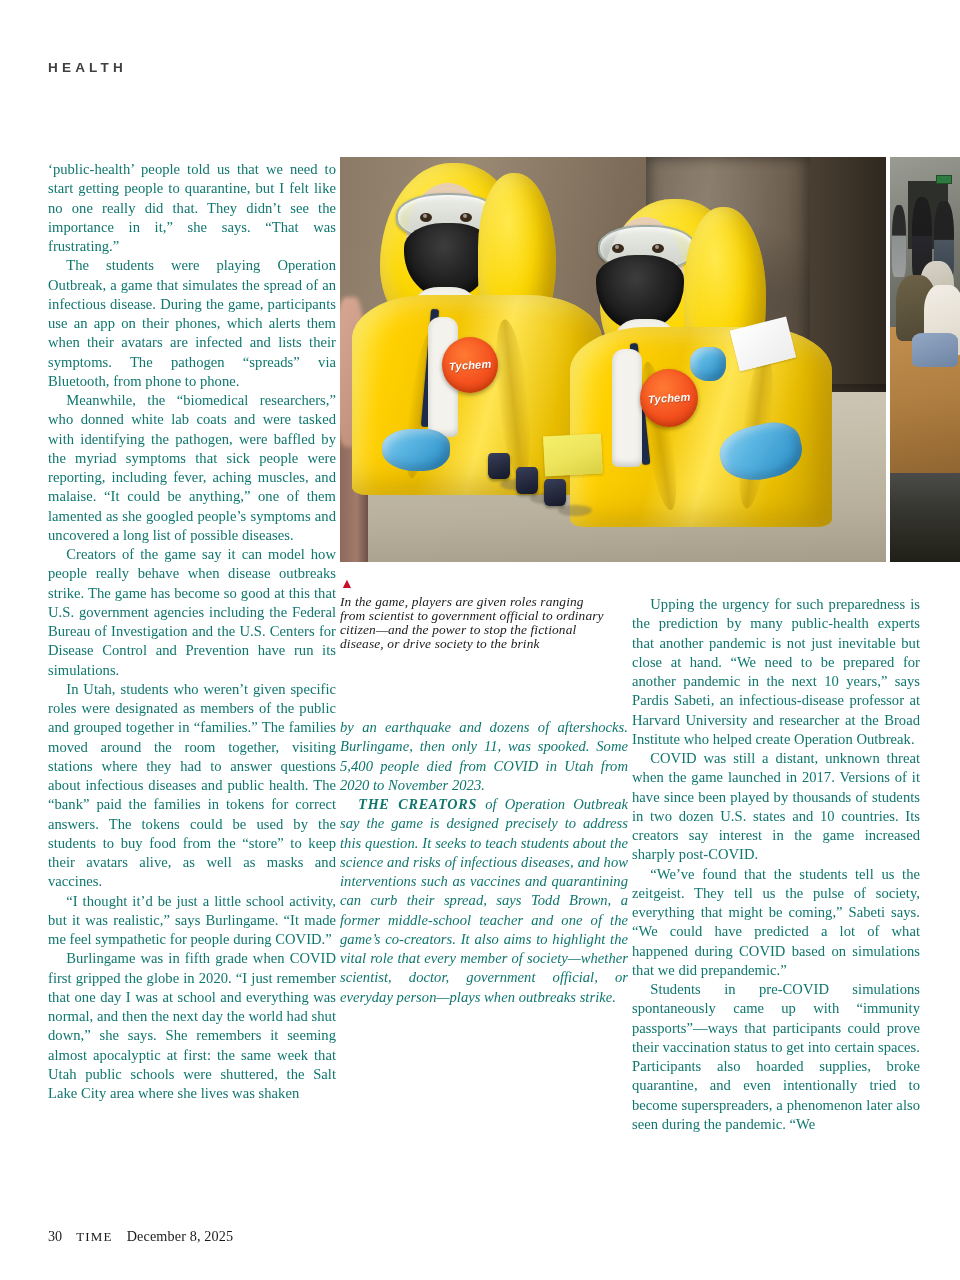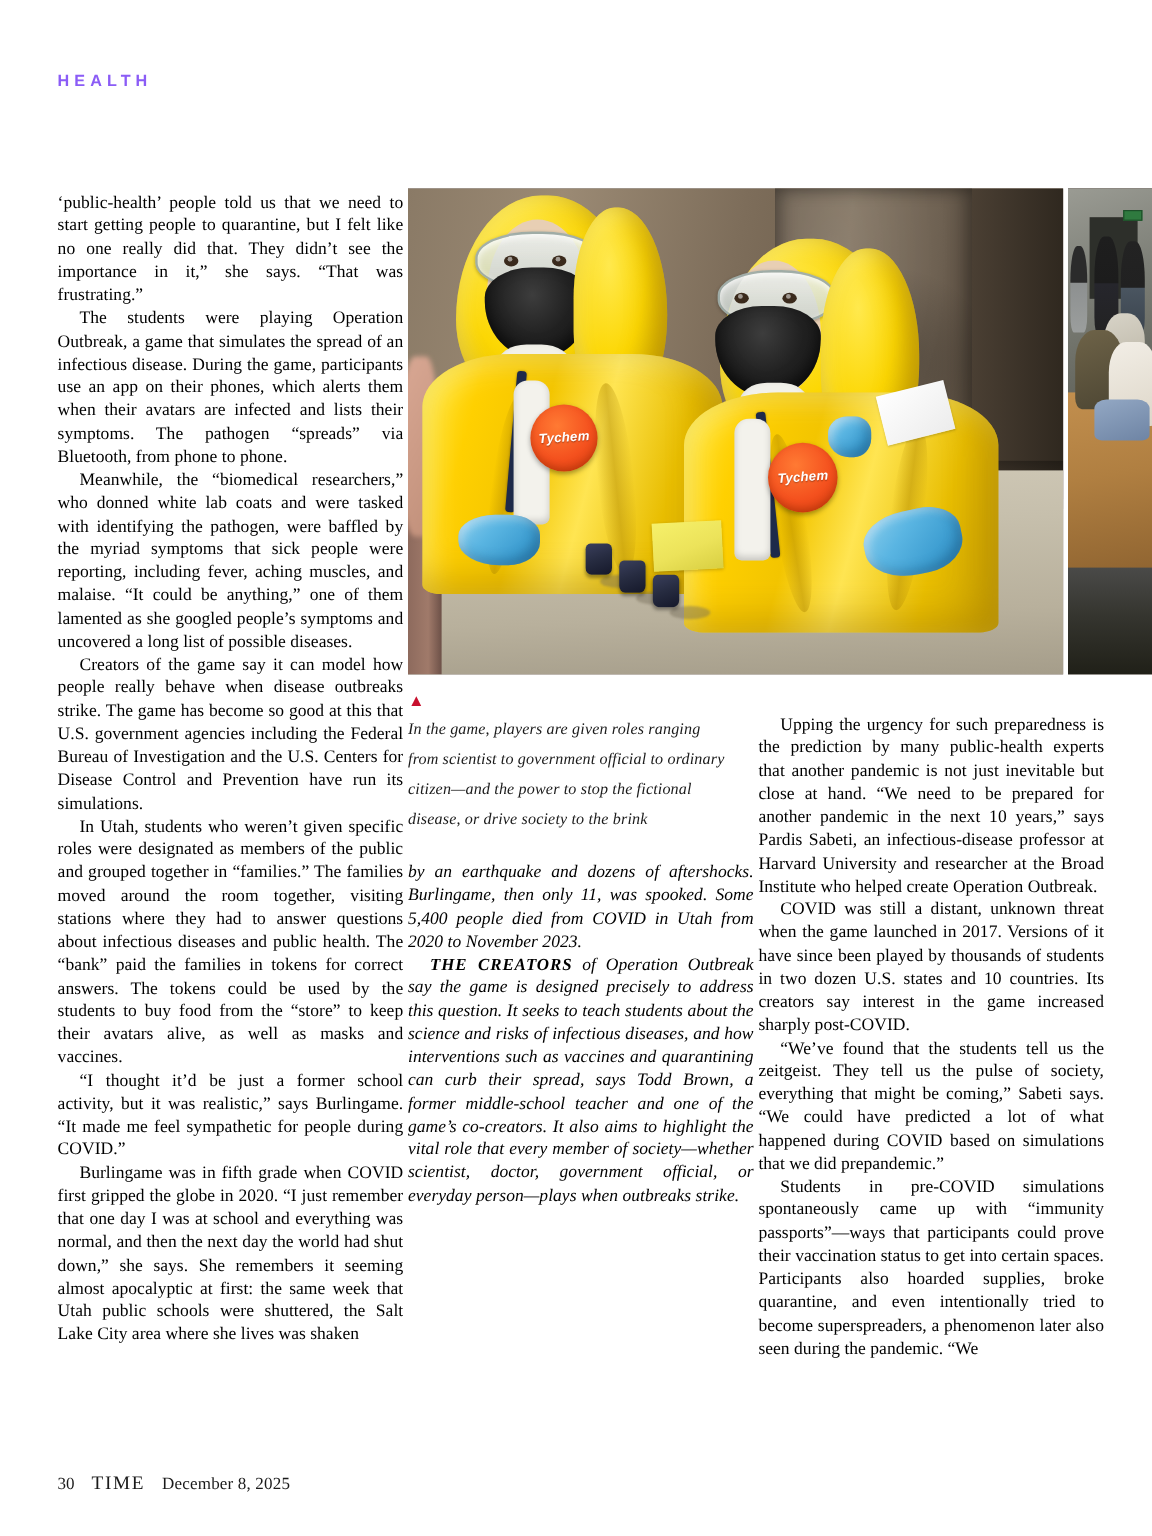--- a/index.html
+++ b/index.html
@@ -10,21 +10,21 @@
     overflow:hidden;
   }
   .page { position:relative; width:960px; height:1280px; background:#fff; }
 
   
   .kicker {
     position:absolute; left:48px; top:60px;
     font-family:"Liberation Sans", sans-serif;
     font-weight:bold; font-size:13.5px;
     letter-spacing:4.2px;
-    color:#8b5cf6;
+    color:#404040;
   }
 
   
   .photo-main {
     position:absolute; left:340px; top:157px;
     width:546px; height:405px;
     overflow:hidden;
     background:#6b5d52;
   }
   .photo-side {
@@ -182,30 +182,30 @@
 
   
   .caption-wrap{ position:absolute; left:340px; top:578px; width:266px; }
   .caret{
     font-family:"Liberation Sans", sans-serif;
     color:#c8102e; font-size:14px; line-height:11px;
     letter-spacing:0; font-weight:bold;
     margin-bottom:6px;
   }
   .caption{
-    font-style:italic; font-size:13.4px; line-height:25px;
+    font-style:italic; font-size:13.4px; line-height:14px;
     color:#1a1a1a; letter-spacing:.01em;
   }
 
   
   .col{
     position:absolute;
     font-size:14.6px;
     line-height:19.25px;
-    color:#000000;
+    color:#0f766e;
     text-align:justify;
     hyphens:auto;
     -webkit-hyphens:auto;
     letter-spacing:.002em;
   }
   .col p{ text-indent:1.25em; margin:0; }
   .col p.noindent{ text-indent:0; }
 
   #col1{ left:48px;  top:160px; width:288px; }
   #col2{ left:340px; top:718px; width:288px;font-style:italic; }
@@ -218,21 +218,21 @@
     font-size:14.1px;
   }
 
   
   .folio{
     position:absolute; left:48px; top:1228px;
     font-size:14.2px; color:#1a1a1a;
     display:flex; align-items:baseline; gap:14px;
   }
   .folio .brand{
-    font-variant:small-caps; letter-spacing:.09em; font-size:16px;text-align:right;
+    font-variant:small-caps; letter-spacing:.09em; font-size:13px;text-align:right;
   }
   .folio .issue{ letter-spacing:.01em;text-align:center; }
 </style>
 </head>
 <body>
 
 <div class="page">
 
   <div class="kicker">HEALTH</div>
 
@@ -326,21 +326,21 @@
     <div class="caret">▲</div>
     <div class="caption">In the game, players are given roles ranging from scientist to government official to ordinary citizen—and the power to stop the fictional disease, or drive society to the brink</div>
   </div>
 
   <div class="col" id="col1">
     <p class="noindent">‘public-health’ people told us that we need to start getting people to quarantine, but I felt like no one really did that. They didn’t see the importance in it,” she says. “That was frustrating.”</p>
     <p>The students were playing Operation Outbreak, a game that simulates the spread of an infectious disease. During the game, participants use an app on their phones, which alerts them when their avatars are infected and lists their symptoms. The pathogen “spreads” via Bluetooth, from phone to phone.</p>
     <p>Meanwhile, the “biomedical researchers,” who donned white lab coats and were tasked with identifying the pathogen, were baffled by the myriad symptoms that sick people were reporting, including fever, aching muscles, and malaise. “It could be anything,” one of them lamented as she googled people’s symptoms and uncovered a long list of possible diseases.</p>
     <p>Creators of the game say it can model how people really behave when disease outbreaks strike. The game has become so good at this that U.S. government agencies including the Federal Bureau of Investigation and the U.S. Centers for Disease Control and Prevention have run its simulations.</p>
     <p>In Utah, students who weren’t given specific roles were designated as members of the public and grouped together in “families.” The families moved around the room together, visiting stations where they had to answer questions about infectious diseases and public health. The “bank” paid the families in tokens for correct answers. The tokens could be used by the students to buy food from the “store” to keep their avatars alive, as well as masks and vaccines.</p>
-    <p>“I thought it’d be just a former school activity, but it was realistic,” says Burlingame. “It made me feel sympathetic for people during COVID.”</p>
+    <p>“I thought it’d be just a little school activity, but it was realistic,” says Burlingame. “It made me feel sympathetic for people during COVID.”</p>
     <p>Burlingame was in fifth grade when COVID first gripped the globe in 2020. “I just remember that one day I was at school and everything was normal, and then the next day the world had shut down,” she says. She remembers it seeming almost apocalyptic at first: the same week that Utah public schools were shuttered, the Salt Lake City area where she lives was shaken</p>
   </div>
 
   <div class="col" id="col2">
     <p class="noindent">by an earthquake and dozens of aftershocks. Burlingame, then only 11, was spooked. Some 5,400 people died from COVID in Utah from 2020 to November 2023.</p>
     <p>
       <span class="smallcaps">THE CREATORS</span><span> of Operation Outbreak say the game is designed precisely to address this question. It seeks to teach students about the science and risks of infectious diseases, and how interventions such as vaccines and quarantining can curb their spread, says Todd Brown, a former middle-school teacher and one of the game’s co-creators. It also aims to highlight the vital role that every member of society—whether scientist, doctor, government official, or everyday person—plays when outbreaks strike.</span>
     </p>
   </div>
 

